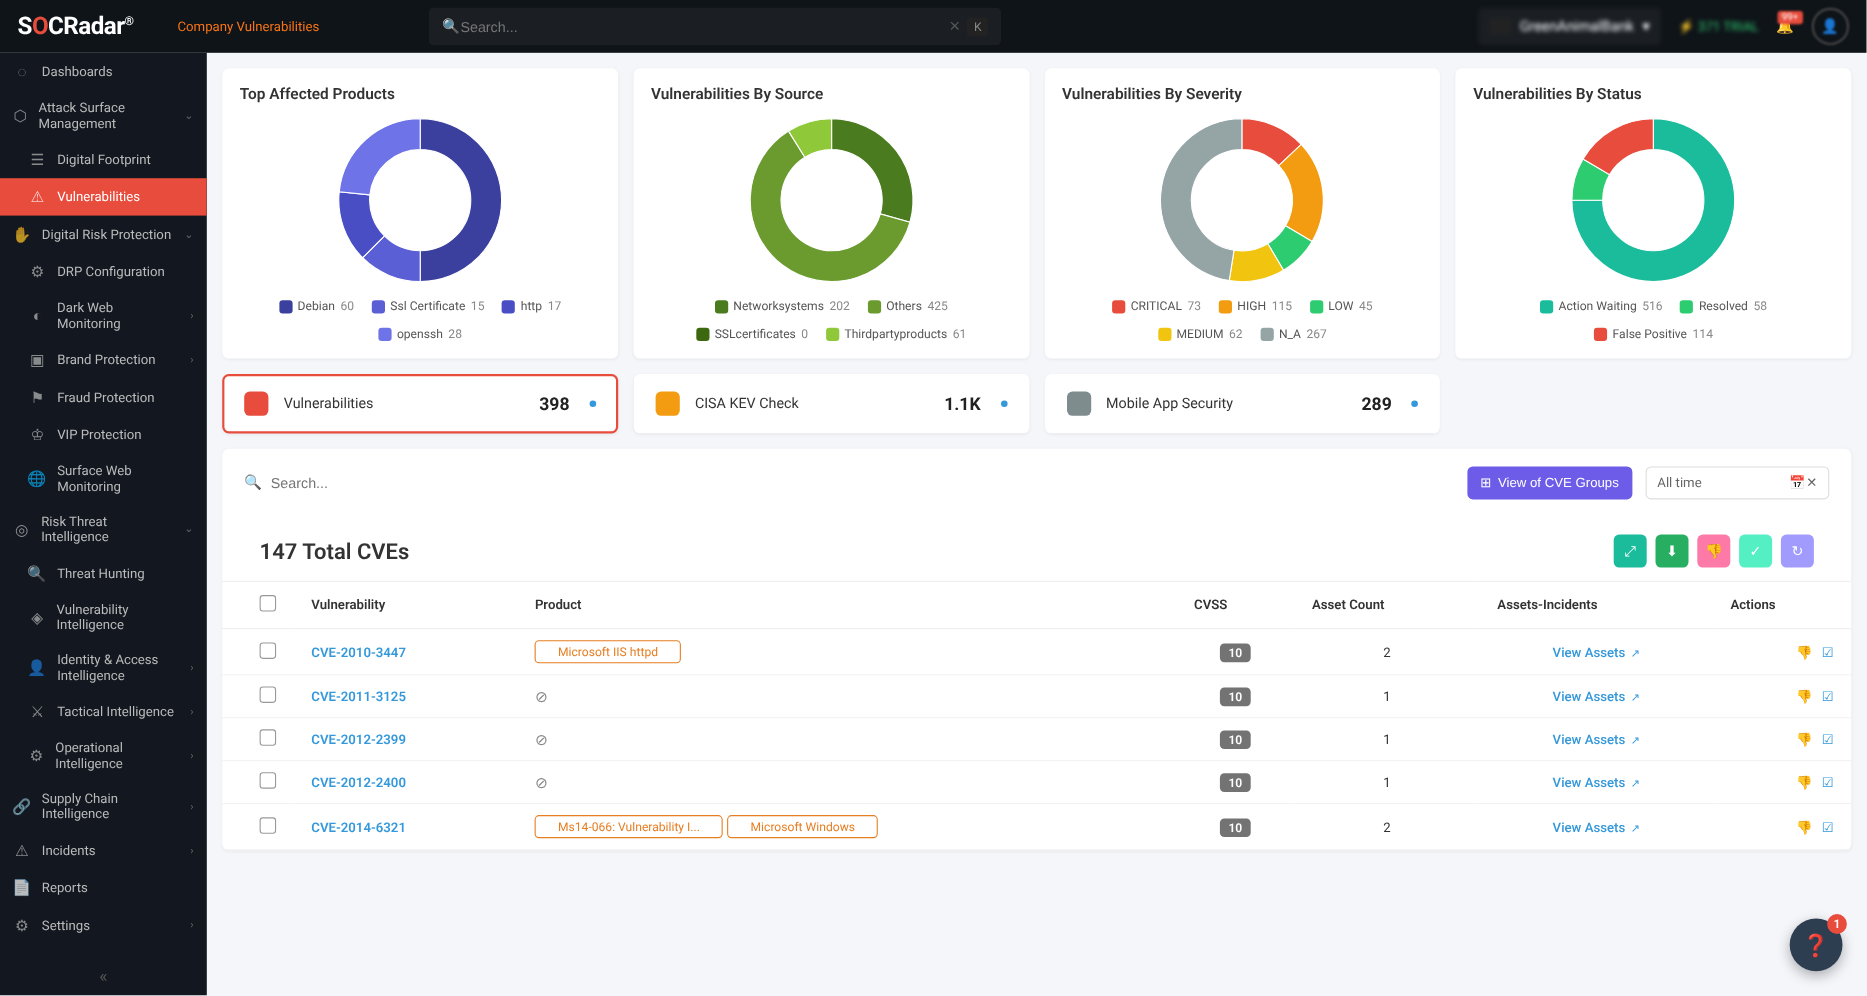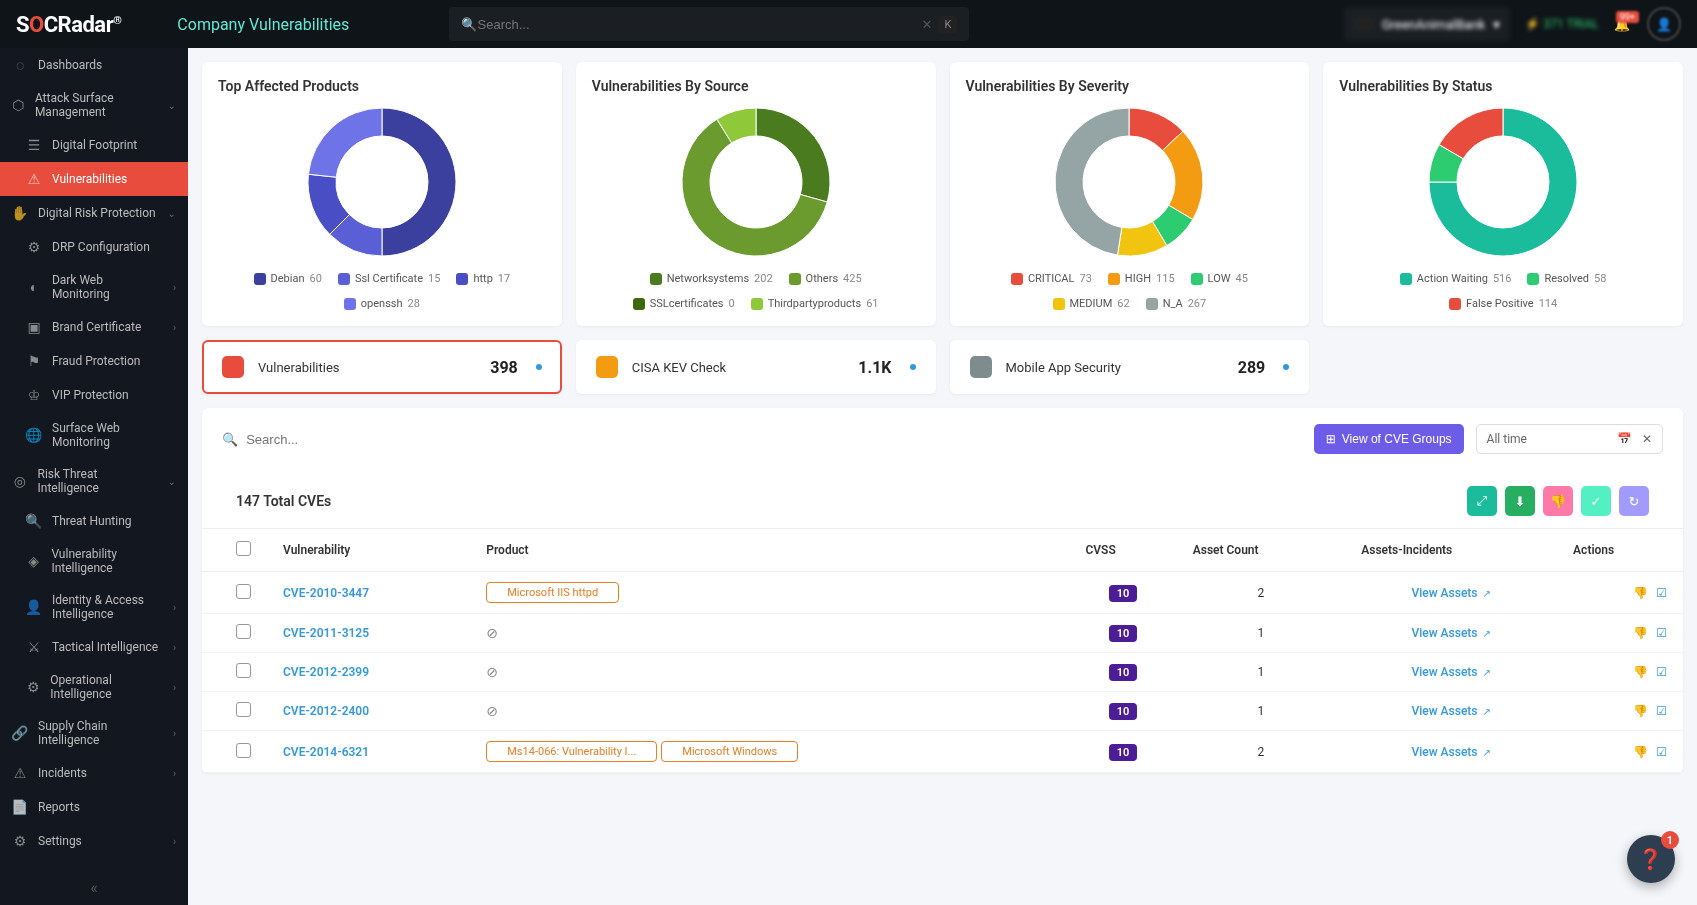--- a/index.html
+++ b/index.html
@@ -2,21 +2,21 @@
 <html><head>
 <meta charset="utf-8">
 <style>
 * { box-sizing: border-box; margin: 0; padding: 0; }
 body { font-family: -apple-system, BlinkMacSystemFont, "Segoe UI", Roboto, sans-serif; background: #f5f6fa; color: #333; font-size: 13px; }
 
 .topbar { height: 48px; background: #0f1419; display: flex; align-items: center; padding: 0 16px; color: #fff; }
 .logo { font-size: 22px; font-weight: 700; letter-spacing: -0.5px; }
 .logo .red { color: #e74c3c; }
 .logo .reg { font-size: 11px; vertical-align: super; }
-.page-title { margin-left: 56px; font-size: 16px; font-weight: 400; color: #5eead4; }
+.page-title { margin-left: 40px; font-size: 12px; font-weight: 400; color: #f97316; }
 .top-search { flex: 1; max-width: 520px; margin: 0 auto 0 100px; background: #1b1f24; border-radius: 4px; height: 34px; display: flex; align-items: center; padding: 0 12px; color: #777; position: relative; }
 .top-search input { background: transparent; border: none; color: #ccc; flex: 1; outline: none; font-size: 13px; }
 .top-kbd { background: #222; border-radius: 3px; padding: 2px 6px; font-size: 11px; color: #888; margin-left: 6px;}
 .top-right { display: flex; align-items: center; gap: 16px; margin-left: auto; }
 .company-sel { background: #1b1f24; border-radius: 4px; height: 34px; display: flex; align-items: center; padding: 0 10px; gap: 8px; filter: blur(2px); }
 .company-sel .flag { width: 20px; height: 14px; background: #222; border-radius: 2px; }
 .trial { color: #2ecc71; font-size: 12px; filter: blur(2px);}
 .bell { position: relative; }
 .badge-red { position: absolute; top: -6px; right: -8px; background: #e74c3c; color: #fff; font-size: 9px; padding: 1px 4px; border-radius: 3px; filter: blur(1px);}
 .avatar-ring { width: 34px; height: 34px; border-radius: 50%; border: 2px solid #444; display: flex; align-items: center; justify-content: center; filter: blur(1px);}
@@ -49,40 +49,40 @@
 .stat-label { font-size: 13px; color: #333; }
 .stat-val { margin-left: auto; font-size: 16px; font-weight: 700; color: #222; }
 .stat-dot { width: 6px; height: 6px; border-radius: 50%; background: #3498db; margin-left: 4px; }
 
 .table-card { background: #fff; border-radius: 6px; margin-top: 14px; padding: 16px 0 0; box-shadow: 0 1px 3px rgba(0,0,0,0.05); }
 .table-toolbar { display: flex; align-items: center; gap: 12px; padding: 0 20px 20px; }
 .tbl-search { flex: 1; display: flex; align-items: center; gap: 8px; color: #888; }
 .tbl-search input { border: none; outline: none; flex: 1; font-size: 13px; }
 .btn { border: none; border-radius: 5px; padding: 8px 12px; font-size: 12px; cursor: pointer; display: inline-flex; align-items: center; gap: 6px; }
 .btn-purple { background: #6c5ce7; color: #fff; }
-.time-sel { border: 1px solid #ddd; border-radius: 5px; padding: 7px 10px; display: flex; align-items: center; gap: 10px; color: #666; font-size: 12px; }
+.time-sel { border: 1px solid #ddd; border-radius: 5px; padding: 7px 10px; display: flex; align-items: center; color: #666; font-size: 12px; }
 
 .table-header2 { display: flex; align-items: center; padding: 12px 34px; }
-.total-cves { font-size: 14px; font-weight: 600; }
+.total-cves { font-size: 20px; font-weight: 600; }
 .icon-btns { margin-left: auto; display: flex; gap: 8px; }
 .icon-btn { width: 30px; height: 30px; border-radius: 5px; display: flex; align-items: center; justify-content: center; color: #fff; cursor: pointer; font-size: 13px;}
 .ib-teal { background: #1abc9c; }
 .ib-green { background: #27ae60; }
 .ib-pink { background: #fd79a8; }
 .ib-mint { background: #55efc4; color:#fff;}
 .ib-violet { background: #a29bfe; }
 
 table { width: 100%; border-collapse: collapse; }
 th { text-align: left; padding: 12px 16px; font-size: 12px; font-weight: 600; color: #333; border-top: 1px solid #eee; border-bottom: 1px solid #eee; }
 th:first-child, td:first-child { padding-left: 34px; width: 50px;}
 td { padding: 10px 16px; border-bottom: 1px solid #f2f2f2; font-size: 12px; }
 .cve-link { color: #3498db; font-weight: 600; }
 .prod-tag { border: 1px solid #e67e22; color: #e67e22; border-radius: 4px; padding: 3px 20px; font-size: 11px; display: inline-block; margin-right:4px;}
 .no-prod { color: #888; font-size: 14px; }
-.cvss-badge { background: #4c1d95; color: #fff; border-radius: 4px; padding: 2px 8px; font-size: 11px; font-weight: 600; }
+.cvss-badge { background: #737373; color: #fff; border-radius: 4px; padding: 2px 8px; font-size: 11px; font-weight: 600; }
 .view-assets { color: #3498db; font-weight: 500; }
 .ext-icon { color: #3498db; font-size: 10px; margin-left: 2px;}
 .act-icon { color: #e74c3c; margin-right: 8px; cursor: pointer; }
 .act-icon2 { color: #3498db; cursor: pointer;}
 .cbx { width: 15px; height: 15px; border: 1.5px solid #999; border-radius: 3px; display: inline-block; }
 .fab { position: fixed; bottom: 22px; right: 22px; width: 48px; height: 48px; border-radius: 50%; background: #2c3e50; color: #fff; display: flex; align-items: center; justify-content: center; font-size: 20px; box-shadow: 0 4px 12px rgba(0,0,0,0.3);}
 .fab-badge { position: absolute; top: -4px; right: -4px; background: #e74c3c; color: #fff; width: 18px; height: 18px; border-radius: 50%; font-size: 11px; display: flex; align-items: center; justify-content: center; font-weight:600;}
 </style>
 </head>
 <body>
@@ -144,21 +144,21 @@
           <span class="sb-icon">⚙</span>
           <span>DRP Configuration</span>
         </div>
         <div class="sb-item sub">
           <span class="sb-icon">◐</span>
           <span>Dark Web Monitoring</span>
           <span class="chev">›</span>
         </div>
         <div class="sb-item sub">
           <span class="sb-icon">▣</span>
-          <span>Brand Certificate</span>
+          <span>Brand Protection</span>
           <span class="chev">›</span>
         </div>
         <div class="sb-item sub">
           <span class="sb-icon">⚑</span>
           <span>Fraud Protection</span>
         </div>
         <div class="sb-item sub">
           <span class="sb-icon">♔</span>
           <span>VIP Protection</span>
         </div>

